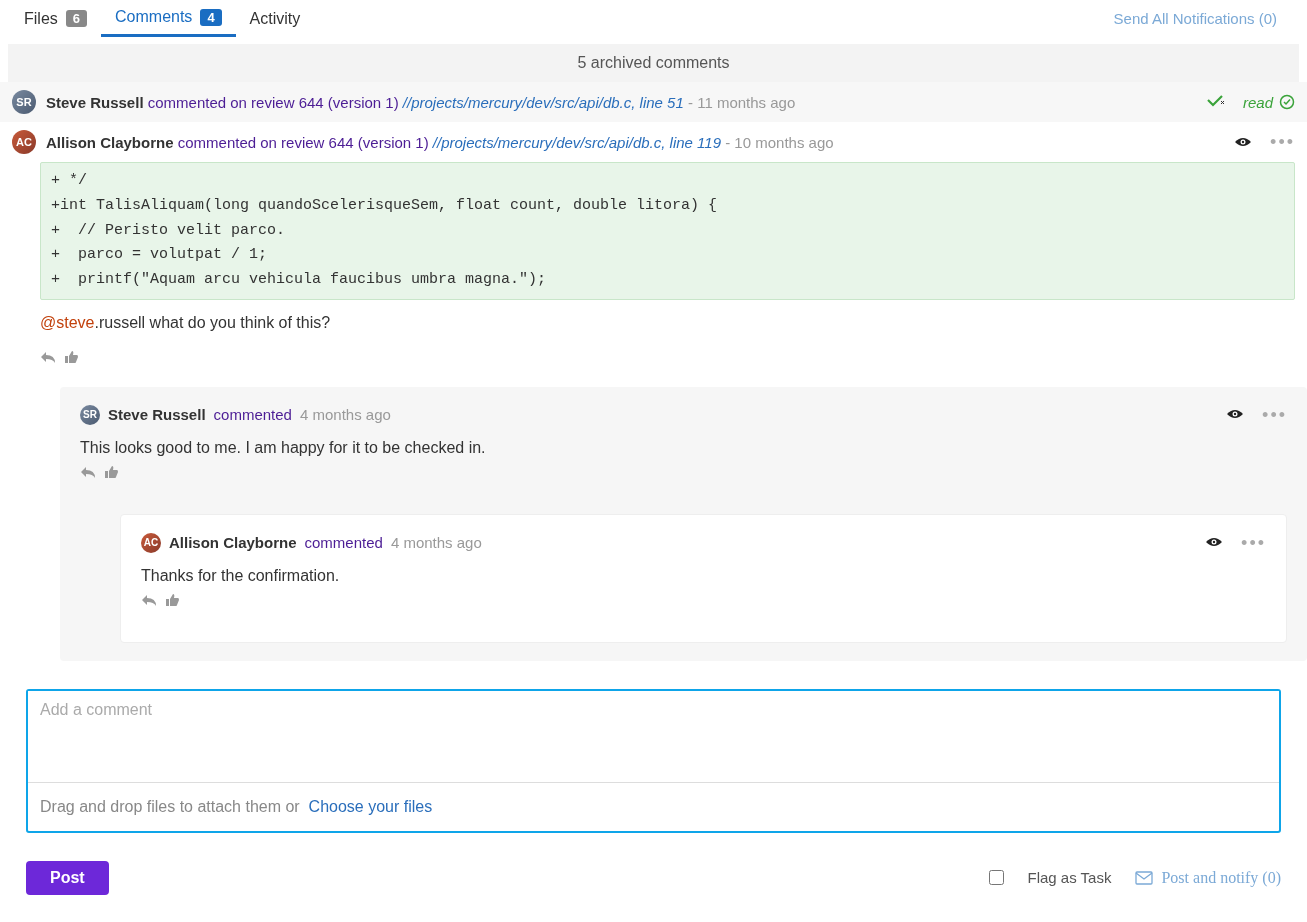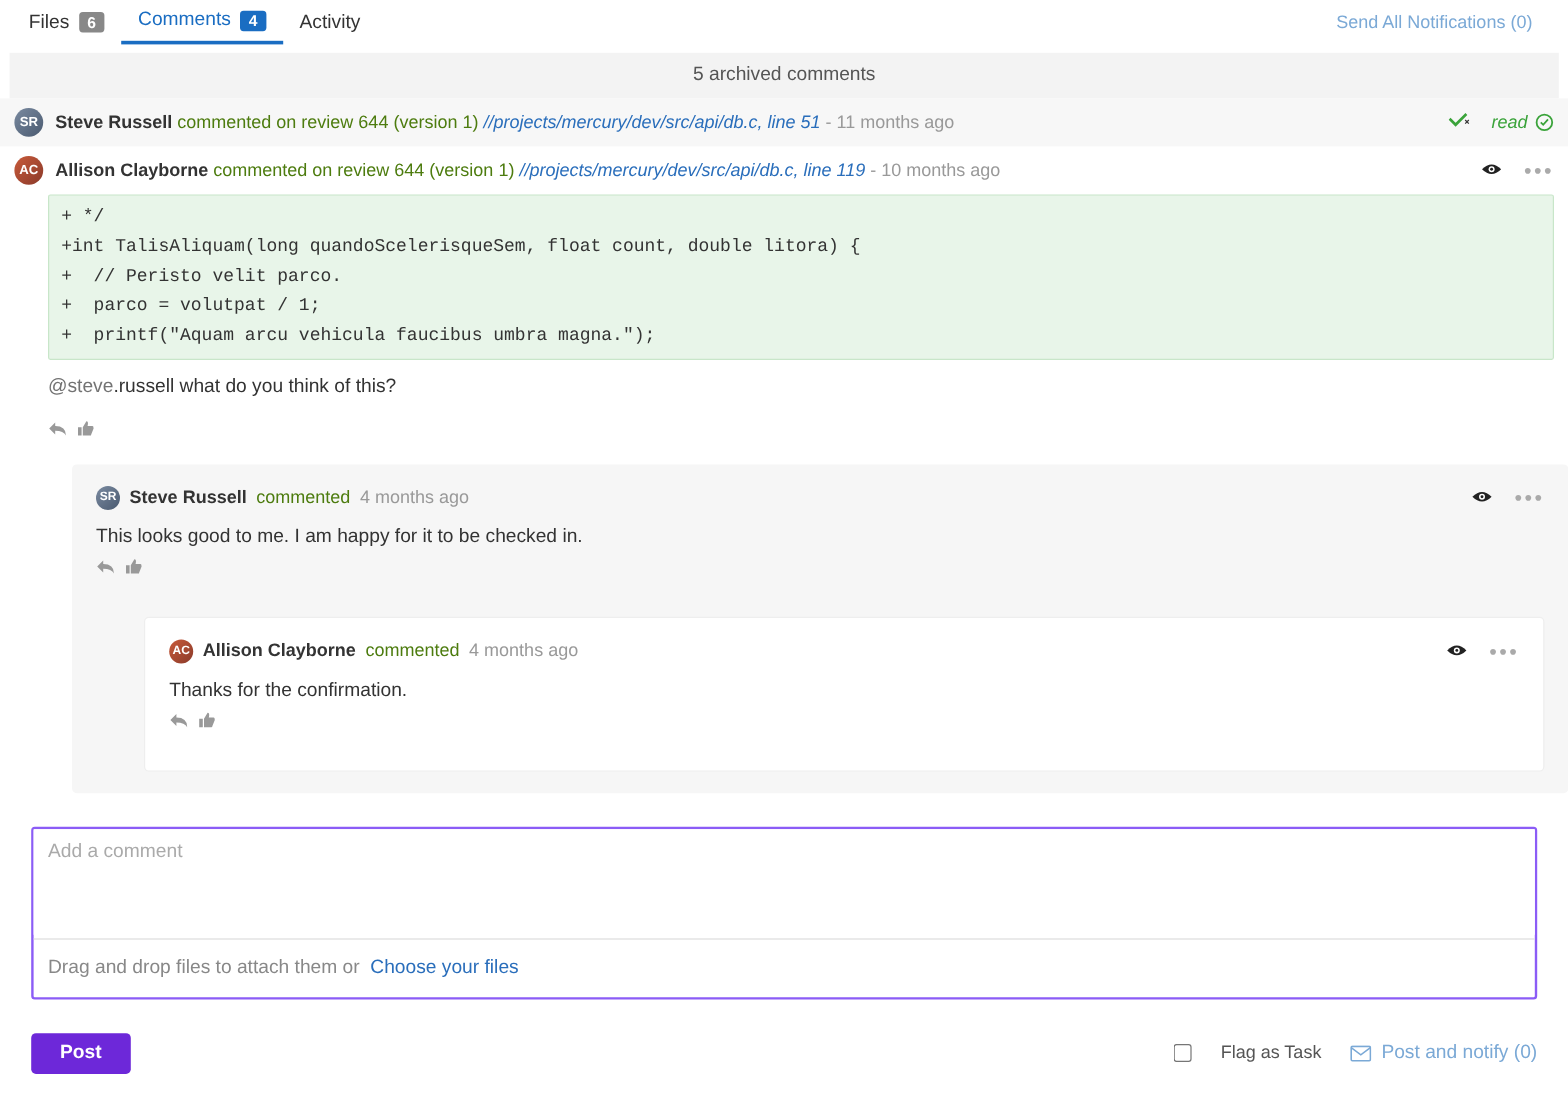--- a/index.html
+++ b/index.html
@@ -11,49 +11,49 @@
 .tab .badge { background: #888; color: #fff; border-radius: 3px; padding: 1px 7px; font-size: 13px; font-weight: 600; }
 .tab.active .badge { background: #1a6dc2; }
 .notify-link { margin-left: auto; color: #7ba9d6; font-size: 15px; padding-right: 20px; cursor: pointer; }
 .archived-bar { background: #f3f3f3; color: #555; text-align: center; padding: 10px 0; font-size: 16px; margin: 6px 8px 0 8px; }
 .comment-row { display: flex; align-items: center; padding: 8px 12px; gap: 10px; font-size: 15px; }
 .comment-row.collapsed { background: #f7f7f7; }
 .avatar { width: 24px; height: 24px; border-radius: 50%; display: inline-flex; align-items: center; justify-content: center; color: #fff; font-size: 11px; font-weight: bold; flex-shrink: 0; }
 .avatar.sr { background: linear-gradient(135deg, #7a8aa0, #4a5a70); }
 .avatar.ac { background: linear-gradient(135deg, #c85a3a, #8a3a2a); }
 .author { font-weight: 600; color: #333; }
-.meta { color: #4d7c0f; }
+.meta { color: #4c1d95; }
 .file-link { color: #2a6ebb; font-style: italic; }
 .time { color: #999; }
 .row-actions { margin-left: auto; display: flex; align-items: center; gap: 18px; }
 .check-icon { color: #3aa33a; }
 .read-label { color: #3aa33a; font-style: italic; display: flex; align-items: flex-start; gap: 6px; }
 .eye-icon { color: #333; }
 .more-icon { color: #aaa; font-size: 18px; letter-spacing: 2px; }
 .comment-body { padding: 0 12px 0 40px; }
 .code-block { border: 1px solid #c8e6c9; background: #e8f5e9; border-radius: 2px; padding: 6px 10px; font-family: "Courier New", monospace; font-size: 15px; line-height: 1.65; color: #333; white-space: pre; overflow-x: auto; }
 .comment-text { padding: 14px 0; font-size: 16px; color: #333; }
-.mention { color: #737373; }
+.mention { color: #c2410c; }
 .action-bar { display: flex; gap: 8px; padding: 4px 0 14px 0; color: #999; }
 .reply-block { margin: 6px 0 6px 60px; background: #f6f6f6; border-radius: 4px; padding: 18px 20px; position: relative; }
 .reply-block .reply-header { display: flex; align-items: center; gap: 8px; font-size: 15px; }
 .reply-block .reply-actions { position: absolute; right: 20px; top: 18px; display: flex; gap: 18px; align-items: center; }
 .reply-text { padding: 14px 0 4px 0; font-size: 16px; }
 .nested-reply { margin: 18px 0 0 40px; background: #fff; border: 1px solid #eee; border-radius: 4px; padding: 18px 20px; position: relative; }
-.comment-input-wrap { margin: 28px 26px 10px 26px; border: 2px solid #8b5cf6; border-radius: 3px; }
+.comment-input-wrap { margin: 28px 26px 10px 26px; border: 2px solid #0ea5e9; border-radius: 3px; }
 .comment-input { width: 100%; height: 88px; border: none; padding: 10px 12px; font-size: 16px; font-family: inherit; resize: none; outline: none; }
 .comment-input::placeholder { color: #aaa; }
 .file-drop { border-top: 1px solid #ddd; padding: 15px 12px; font-size: 16px; color: #888; }
 .file-drop .choose { color: #2a6ebb; font-weight: 500; }
 .footer-actions { display: flex; align-items: center; padding: 18px 26px; }
 .post-btn { background: #6d28d9; color: #fff; border: none; border-radius: 4px; padding: 8px 24px; font-size: 16px; font-weight: 600; cursor: pointer; }
 .footer-right { margin-left: auto; display: flex; align-items: center; gap: 24px; }
 .flag-task { display: flex; align-items: center; gap: 24px; color: #555; font-size: 15px; }
 .flag-task input { width: 15px; height: 15px; }
-.post-notify { color: #7ba9d6; font-size: 16px; display: flex; align-items: center; gap: 8px; cursor: pointer; }
+.post-notify { color: #7ba9d6; font-size: 16px; display: flex; align-items: center; gap: 8px; cursor: pointer; font-family: Liberation Serif, serif; }
 svg { flex-shrink: 0; }
 </style>
 </head>
 <body>
 
 <div class="container">
 
   <div class="tabs">
     <div class="tab">
       <span>Files</span>

